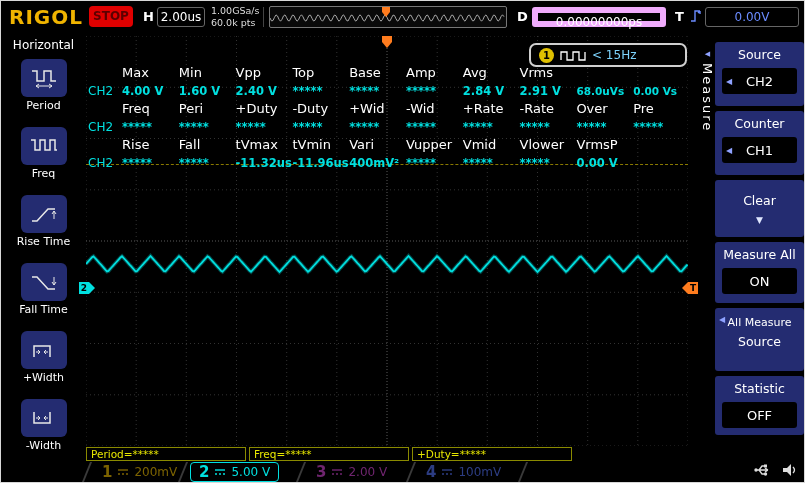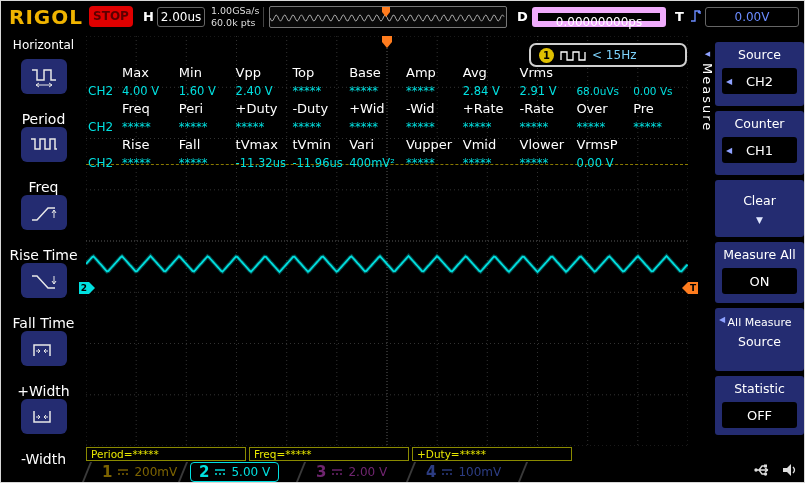--- a/index.html
+++ b/index.html
@@ -26,28 +26,28 @@
   .t-label{position:absolute;left:674px;top:8px;color:#fff;font-weight:bold;font-size:13px;}
   .t-icon{position:absolute;left:688px;top:7px;}
   .t-box{position:absolute;left:704px;top:6px;width:94px;height:20px;border:1px solid #666;border-radius:3px;
          color:#6b8cff;font-size:12px;text-align:center;line-height:18px;}
 
   
   #left-sidebar{position:absolute;left:0;top:32px;width:85px;height:420px;}
   .ls-title{color:#fff;font-size:12px;text-align:center;padding-top:5px;height:26px;}
   .lm-item{height:68px;display:flex;flex-direction:column;align-items:center;cursor:pointer;}
   .lm-btn{width:46px;height:38px;background:#242c71;border-radius:6px;display:flex;align-items:center;justify-content:center;}
-  .lm-label{color:#fff;font-size:14px;margin-top:17px;white-space:nowrap;}
+  .lm-label{color:#fff;font-size:11px;margin-top:2px;white-space:nowrap;}
 
   
   #grid-area{position:absolute;left:85px;top:35px;width:602px;height:410px;}
   #grid-svg,#wave-svg{position:absolute;left:0;top:0;}
   #measure-table{position:absolute;left:0;top:28px;display:grid;grid-template-columns:34px repeat(10,56.8px);z-index:2;}
   .mt-h{color:#fff;font-size:13px;line-height:18px;white-space:nowrap;padding-left:2px;}
-  .mt-v{color:#00e0e0;font-size:11.5px;line-height:18px;white-space:nowrap;padding-left:2px;}
+  .mt-v{color:#00e0e0;font-size:11.5px;line-height:18px;white-space:nowrap;padding-left:2px;font-weight:bold;}
   .mt-small{font-size:10.5px;}
   .mt-ch{color:#00e0e0;font-size:12px;line-height:18px;padding-left:2px;}
   .ysep{position:absolute;left:0;top:128px;width:602px;border-top:1px dashed #8a7a00;z-index:1;}
   .trig-pos{position:absolute;left:295px;top:0;width:12px;z-index:4;}
   .trig-pos .bar{width:10px;height:6px;background:#ff7c1e;margin:0 auto;}
   .trig-pos .tri{width:0;height:0;border-left:5px solid transparent;border-right:5px solid transparent;border-top:6px solid #ff7c1e;margin:0 auto;}
   .ch2-mark{position:absolute;left:-7px;top:246px;display:flex;z-index:4;}
   .ch2-mark .mbox{width:10px;height:12px;background:#00e0e0;color:#000;font-size:9px;font-weight:bold;text-align:center;line-height:12px;}
   .ch2-mark .mtri{width:0;height:0;border-top:6px solid transparent;border-bottom:6px solid transparent;border-left:6px solid #00e0e0;}
   .trig-mark{position:absolute;left:596px;top:246px;display:flex;z-index:4;}

